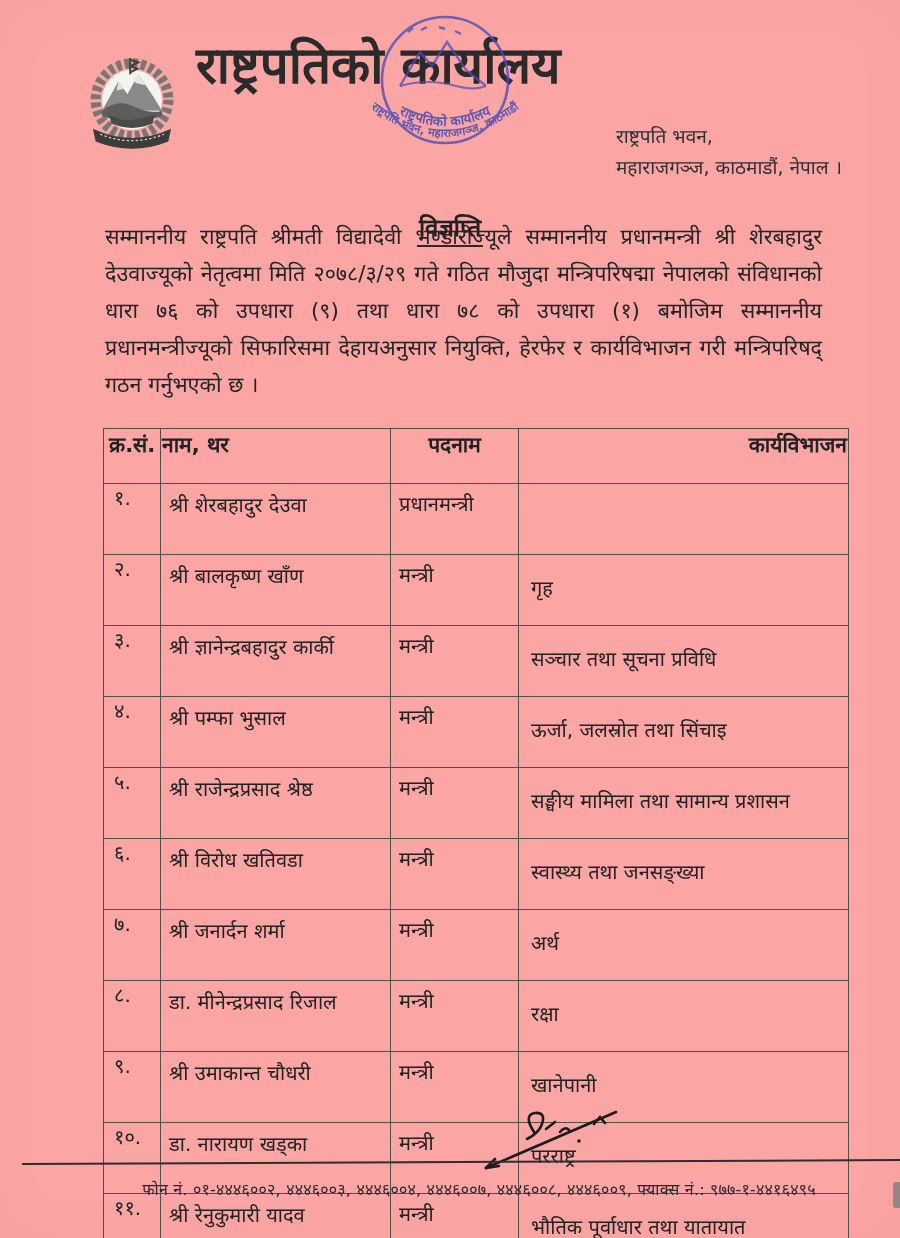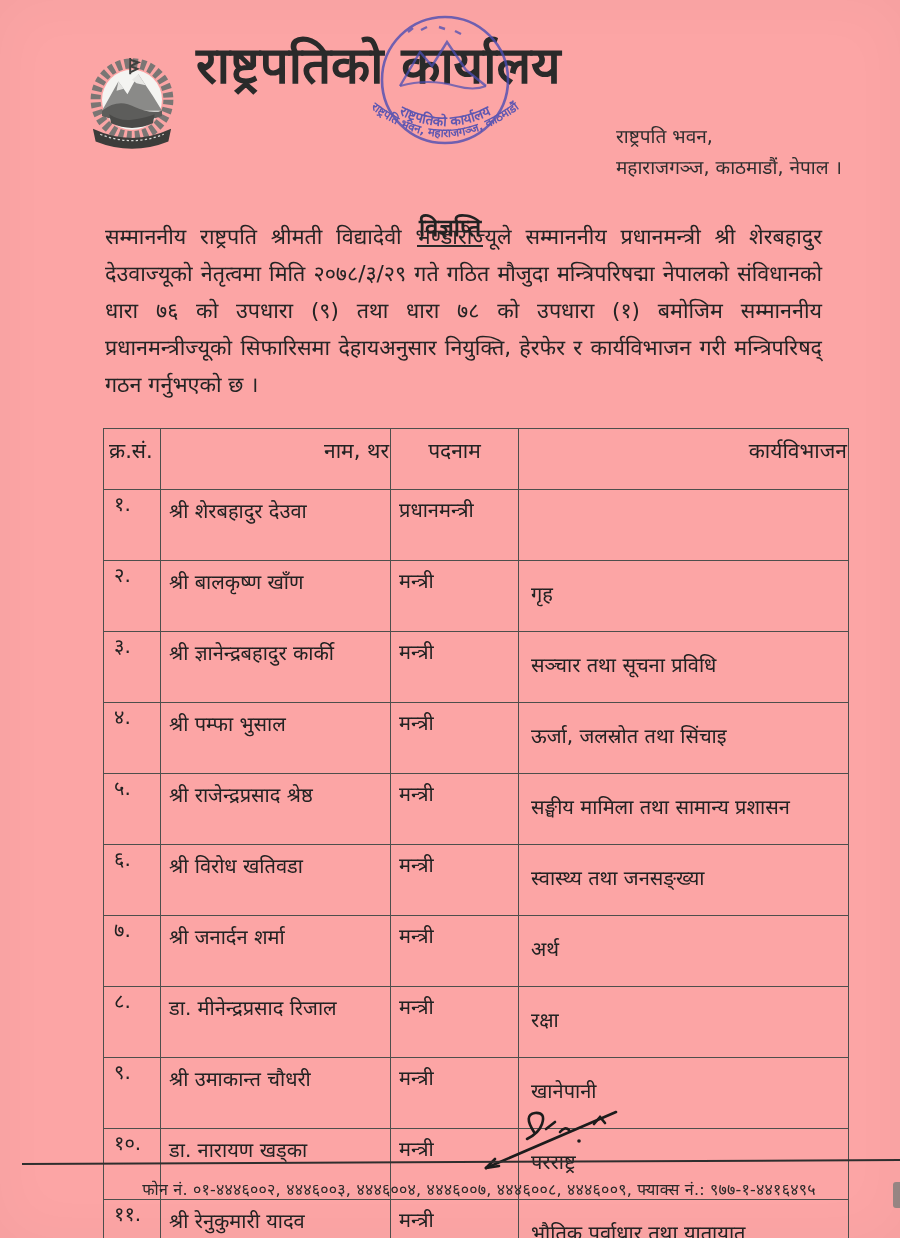--- a/index.html
+++ b/index.html
@@ -49,24 +49,24 @@
   table.ministers col.c1{width:57px;}
   table.ministers col.c2{width:230px;}
   table.ministers col.c3{width:128px;}
   table.ministers col.c4{width:330px;}
   table.ministers td,table.ministers th{
     border:1.4px solid #4e4e4c;
     font-weight:400;color:#222;
     overflow:hidden;white-space:nowrap;
   }
   table.ministers th{
-    height:52px;font-size:21px;font-weight:400;vertical-align:top;padding-top:7px;
+    height:52px;font-size:21px;font-weight:700;vertical-align:top;padding-top:1px;
   }
   th.h-sn{text-align:left;padding-left:5px;}
-  th.h-name{text-align:right;}
+  th.h-name{text-align:left;}
   th.h-post{text-align:center;}
   th.h-port{text-align:right;padding-left:12px;}
   table.ministers td{height:51px;font-size:20px;vertical-align:top;}
   td.sn{vertical-align:bottom;padding:0 0 9px 10px;font-size:19px;color:#2b2b2b;}
   td.name{padding:7px 0 0 8px;}
   td.post{padding:6px 0 0 8px;}
   td.port{padding:19px 0 0 12px;}
   
   .signature{position:absolute;left:478px;top:1102px;width:170px;height:78px;}
   .footer-line{

